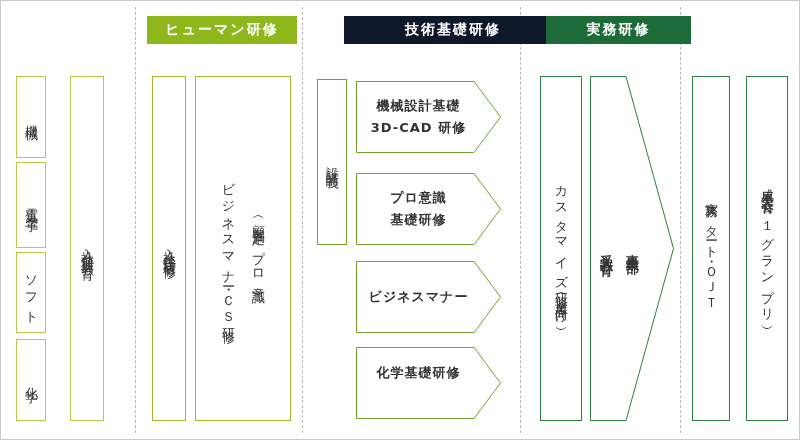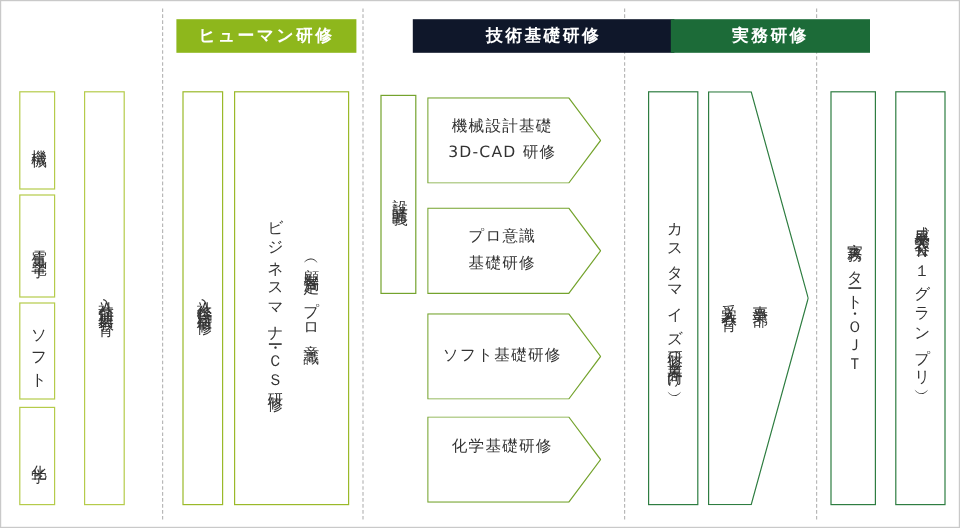--- a/index.html
+++ b/index.html
@@ -29,21 +29,21 @@
     display: flex;
     align-items: center;
     justify-content: center;
     color: #ffffff;
     font-weight: bold;
     font-size: 14px;
     letter-spacing: 2px;
   }
   .hdr-human { left: 146px; width: 150px; background: #8eb71c; }
   .hdr-tech { left: 307px; width: 218px; background: #0f172a; margin-left: 36px; }
-  .hdr-practical { left: 558px; width: 166px; background: #1c6b38; }
+  .hdr-practical { left: 545px; width: 145px; background: #1c6b38; }
   .box {
     position: absolute;
     background: #ffffff;
     display: flex;
     align-items: center;
     justify-content: center;
   }
   .b-light { border: 1px solid #b5cb4a; }
   .b-human { border: 1px solid #9ab929; }
   .b-tech  { border: 1px solid #74a32d; }
@@ -51,21 +51,21 @@
   .vtext {
     writing-mode: vertical-rl;
     text-orientation: mixed;
     font-size: 13px;
     color: #333333;
     letter-spacing: 3px;
     white-space: pre-line;
     text-align: center;
     line-height: 2.3;
   }
-  .arrow { position: absolute; }
+  .arrow { position: absolute; font-weight: bold; }
   .arrow svg { display: block; }
   .arrow-label {
     position: absolute;
     inset: 0;
     display: flex;
     align-items: center;
     justify-content: center;
     text-align: center;
     font-size: 13px;
     color: #333333;
@@ -145,21 +145,21 @@
     <svg width="145" height="72">
       <polygon points="0.5,0.5 118,0.5 144.5,36 118,71.5 0.5,71.5" fill="#ffffff" stroke="#74a32d" stroke-width="1"></polygon>
     </svg>
     <div class="arrow-label">プロ意識
 基礎研修</div>
   </div>
   <div class="arrow" style="left:355px;top:260px;width:145px;height:72px">
     <svg width="145" height="72">
       <polygon points="0.5,0.5 118,0.5 144.5,36 118,71.5 0.5,71.5" fill="#ffffff" stroke="#74a32d" stroke-width="1"></polygon>
     </svg>
-    <div class="arrow-label">ソフト基礎研修</div>
+    <div class="arrow-label">ビジネスマナー</div>
   </div>
   <div class="arrow" style="left:355px;top:346px;width:145px;height:52px">
     <svg width="145" height="72">
       <polygon points="0.5,0.5 118,0.5 144.5,36 118,71.5 0.5,71.5" fill="#ffffff" stroke="#74a32d" stroke-width="1"></polygon>
     </svg>
     <div class="arrow-label">化学基礎研修</div>
   </div>
 
   <div class="box b-dark" style="left:539px;top:75px;width:42px;height:345px">
     <span class="vtext">カスタマイズ研修（業界向け）</span>

